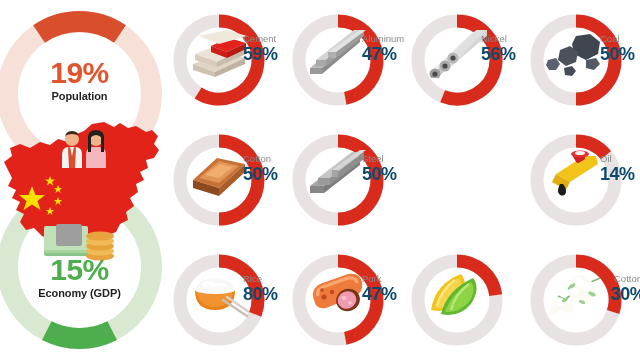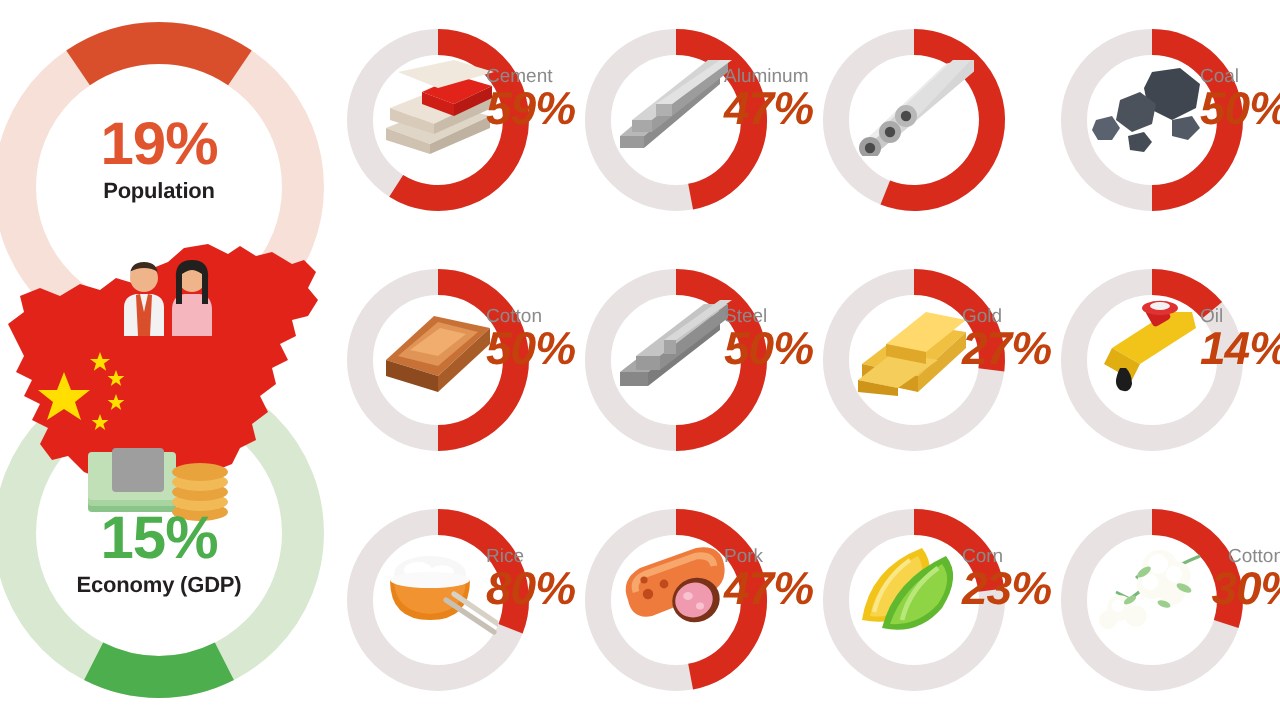--- a/index.html
+++ b/index.html
@@ -33,21 +33,21 @@
   #money-icon{position:absolute;left:42px;top:222px;width:74px;height:40px;}
 
   
   #donut-grid{position:absolute;left:165px;top:0;width:475px;height:290px;}
   .cell{position:absolute;width:119px;height:120px;}
   .donut-wrap{position:absolute;left:2px;top:8px;width:104px;height:104px;}
   .donut-wrap svg{position:absolute;left:0;top:0;}
   .cell-icon{position:absolute;left:24px;top:30px;width:60px;height:48px;}
   .cell-text{position:absolute;left:78px;top:33px;width:56px;}
   .cell-label{font-size:9.5px;color:#8a8a8a;line-height:11px;white-space:nowrap;letter-spacing:0px;}
-  .cell-value{font-size:23px;font-weight:bold;color:#c2410c;line-height:21px;white-space:nowrap;letter-spacing:-0.5px;margin-top:0px;font-style:italic;}
+  .cell-value{font-size:18px;font-weight:bold;color:#0c4a6e;line-height:21px;white-space:nowrap;letter-spacing:-0.5px;margin-top:0px;}
 </style>
 </head>
 <body>
 
 <div id="stage">
 
   <div id="left-panel">
 
     <div class="big-ring" id="ring-population">
       <svg viewBox="0 0 175 175">
@@ -179,20 +179,24 @@
       <ellipse cx="8" cy="44" rx="5.5" ry="5.5" fill="#9e9e9e"></ellipse>
       <ellipse cx="8" cy="44" rx="2.6" ry="2.6" fill="#4a4a4a"></ellipse>
       <path d="M14,34 L54,-4 Q58,-8 62,-4 Q66,0 62,4 L22,38 Q18,42 14,38 Z" fill="#d6d6d6"></path>
       <ellipse cx="18" cy="36" rx="5.5" ry="5.5" fill="#ababab"></ellipse>
       <ellipse cx="18" cy="36" rx="2.6" ry="2.6" fill="#4a4a4a"></ellipse>
       <path d="M22,26 L60,-10 Q64,-14 68,-10 L30,30 Q26,34 22,30 Z" fill="#e0e0e0"></path>
       <ellipse cx="26" cy="28" rx="5.5" ry="5.5" fill="#b8b8b8"></ellipse>
       <ellipse cx="26" cy="28" rx="2.6" ry="2.6" fill="#4a4a4a"></ellipse>
     </g>
           </svg></div>
+        <div class="cell-text">
+          <div class="cell-label">Nickel</div>
+          <div class="cell-value">56%</div>
+        </div>
       </div>
       <div class="cell" style="left: 357px; top: 0px;">
         <div class="donut-wrap">
           <svg width="104" height="104" viewBox="0 0 104 104">
        <circle cx="52" cy="52" r="39" fill="none" stroke="#e8e2e2" stroke-width="13"></circle>
        <path d="M 52.00 13.00 A 39 39 0 0 1 52.00 91.00" fill="none" stroke="#d92b1c" stroke-width="13" stroke-linecap="butt"></path>
      </svg>
         </div>
         <div class="cell-icon"><svg viewBox="0 0 60 48" width="60" height="48">
             <g fill="#3f464f">
@@ -244,43 +248,20 @@
       <path d="M10,28 L44,2 L56,2 L22,28 Z" fill="#c4c4c4"></path>
       <path d="M10,28 L10,35 L22,35 L22,28 Z" fill="#9a9a9a"></path>
       <path d="M22,28 L56,2 L56,9 L22,35 Z" fill="#8e8e8e"></path>
       <path d="M24,20 L52,0 L58,0 L30,20 Z" fill="#d8d8d8"></path>
       <path d="M24,20 L24,27 L30,27 L30,20 Z" fill="#a4a4a4"></path>
     </g>
           </svg></div>
         <div class="cell-text">
           <div class="cell-label">Steel</div>
           <div class="cell-value">50%</div>
-        </div>
-      </div>
-      <div class="cell" style="left: 238px; top: 120px;">
-        <div class="donut-wrap">
-          <svg width="104" height="104" viewBox="0 0 104 104">
-       <circle cx="52" cy="52" r="39" fill="none" stroke="#e8e2e2" stroke-width="13"></circle>
-       <path d="M 52.00 13.00 A 39 39 0 0 1 90.69 56.89" fill="none" stroke="#d92b1c" stroke-width="13" stroke-linecap="butt"></path>
-     </svg>
-        </div>
-        <div class="cell-icon"><svg viewBox="0 0 60 48" width="60" height="48">
-            <g>
-      <path d="M4,32 L30,12 L56,16 L32,38 Z" fill="#f0c040"></path>
-      <path d="M4,32 L4,40 L32,46 L32,38 Z" fill="#d49a1e"></path>
-      <path d="M32,38 L56,16 L56,24 L32,46 Z" fill="#e0ad30"></path>
-      <path d="M2,40 L20,26 L42,30 L22,44 Z" fill="#f5cd5a"></path>
-      <path d="M2,40 L2,46 L22,48 L22,44 Z" fill="#cf9519"></path>
-      <path d="M16,22 L36,6 L56,10 L36,26 Z" fill="#ffd96b"></path>
-      <path d="M16,22 L16,28 L36,32 L36,26 Z" fill="#dfa828"></path>
-    </g>
-          </svg></div>
-        <div class="cell-text">
-          <div class="cell-label">Gold</div>
-          <div class="cell-value">27%</div>
         </div>
       </div>
       <div class="cell" style="left: 357px; top: 120px;">
         <div class="donut-wrap">
           <svg width="104" height="104" viewBox="0 0 104 104">
        <circle cx="52" cy="52" r="39" fill="none" stroke="#e8e2e2" stroke-width="13"></circle>
        <path d="M 52.00 13.00 A 39 39 0 0 1 82.05 27.14" fill="none" stroke="#d92b1c" stroke-width="13" stroke-linecap="butt"></path>
      </svg>
         </div>
         <div class="cell-icon"><svg viewBox="0 0 60 48" width="60" height="48">
@@ -357,24 +338,20 @@
         <div class="cell-icon"><svg viewBox="0 0 60 48" width="60" height="48">
             <g>
       <path d="M4,40 Q8,14 34,4 Q42,14 34,30 Q24,44 4,40 Z" fill="#f2c41a"></path>
       <path d="M8,38 Q12,18 32,8 Q37,17 31,28 Q22,40 8,38 Z" fill="#f7d44a"></path>
       <path d="M14,44 Q20,20 46,8 Q54,18 44,34 Q32,48 14,44 Z" fill="#5fb82e"></path>
       <path d="M18,42 Q24,24 44,12 Q50,20 42,32 Q32,43 18,42 Z" fill="#8fd444"></path>
       <path d="M24,40 Q28,24 42,14" stroke="#b8e87a" stroke-width="2.4" fill="none"></path>
       <path d="M10,36 Q14,20 28,10" stroke="#fae788" stroke-width="2.2" fill="none"></path>
     </g>
           </svg></div>
-        <div class="cell-text">
-          <div class="cell-label">Corn</div>
-          <div class="cell-value">23%</div>
-        </div>
       </div>
       <div class="cell" style="left: 357px; top: 240px; text-align: center;">
         <div class="donut-wrap">
           <svg width="104" height="104" viewBox="0 0 104 104">
        <circle cx="52" cy="52" r="39" fill="none" stroke="#e8e2e2" stroke-width="13"></circle>
        <path d="M 52.00 13.00 A 39 39 0 0 1 89.09 64.05" fill="none" stroke="#d92b1c" stroke-width="13" stroke-linecap="butt"></path>
      </svg>
         </div>
         <div class="cell-icon"><svg viewBox="0 0 60 48" width="60" height="48">
             <g>

